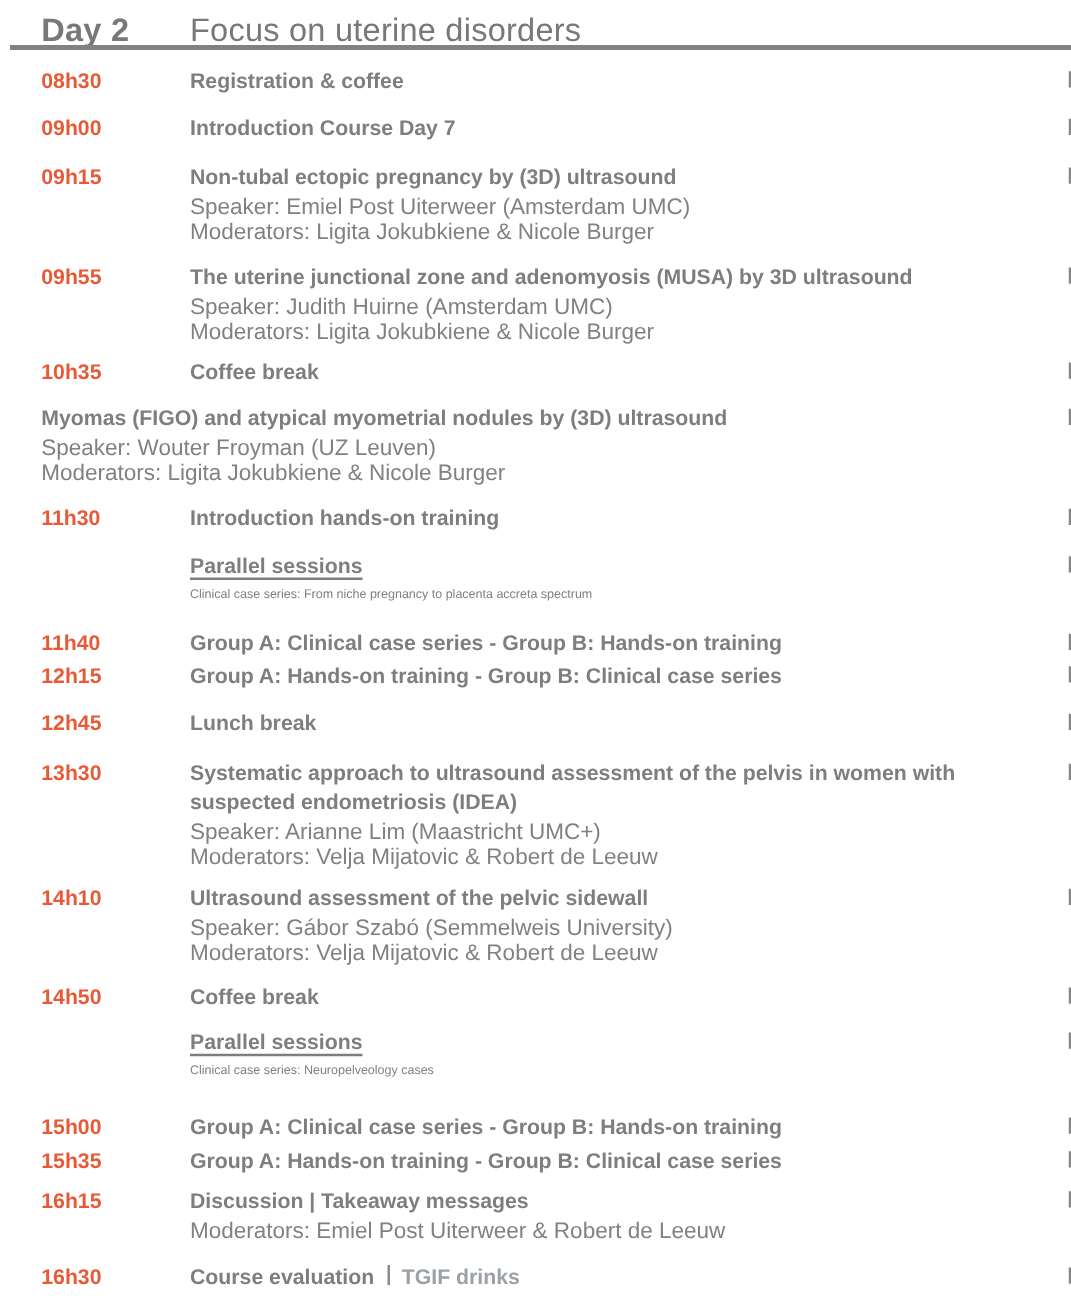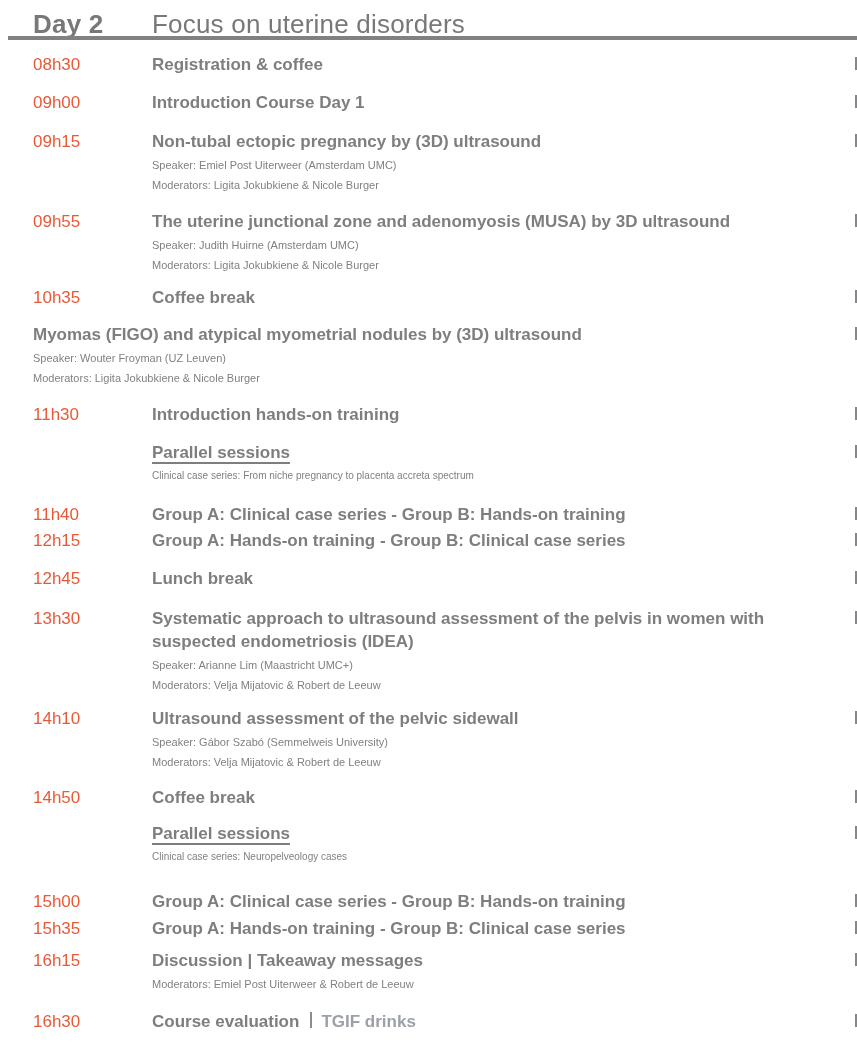--- a/index.html
+++ b/index.html
@@ -15,28 +15,28 @@
   
   .hdr { display:flex; align-items:baseline; height:28px; }
   .hdr .day   { width:119px; flex:none; font-size:26px; font-weight:bold; color:#77787a; letter-spacing:0.2px; }
   .hdr .titl  { font-size:26px; font-weight:normal; color:#77787a; letter-spacing:0.2px; }
   .rule { position:absolute; left:8px; right:0; top:36px; height:4px; background:#7f8183; }
   
   .sched { margin-top:16px; }
   .row { position:relative; display:flex; }
   .row .time {
     width:119px; flex:none;
-    font-size:17px; line-height:23px; font-weight:normal;
+    font-size:17px; line-height:23px; font-weight:bold;
     color:#e85a37;
   }
   .row .content { flex:1; max-width:700px; }
   .title { font-size:17px; line-height:23px; color:#7c7e80;font-weight:bold; }
   .title.u { text-decoration:underline; text-underline-offset:4px; text-decoration-thickness:1.5px; }
   .subs { margin-top:2px; }
-  .subline { font-size:11px; line-height:20px; color:#7f8184; }
+  .subline { font-size:18px; line-height:20px; color:#7f8184; }
   .note { font-size:10px; line-height:20px; color:#7f8184; margin-top:2px; }
   .sep-bar {
     display:inline-block; width:2px; height:19px;
     background:#8a8c8e; margin:0 9px 0 11px; vertical-align:-4px;
   }
   .light { color:#9ba1a6; }
   .tick { position:absolute; right:0; top:4px; width:2px; height:13px; background:#85878a; }
 </style>
 </head>
 <body>
@@ -55,21 +55,21 @@
       <div class="time">08h30</div>
       <div class="content">
           <div class="title">Registration &amp; coffee</div>
         </div>
       <span class="tick"></span>
     </div>
 
     <div class="row" style="margin-bottom:16px">
       <div class="time">09h00</div>
       <div class="content">
-          <div class="title">Introduction Course Day 1</div>
+          <div class="title">Introduction Course Day 7</div>
         </div>
       <span class="tick"></span>
     </div>
 
     <div class="row" style="margin-bottom:15px">
       <div class="time">09h15</div>
       <div class="content">
         <div class="title">Non-tubal ectopic pregnancy by (3D) ultrasound</div>
         <div class="subs">
           <div class="subline">Speaker: Emiel Post Uiterweer (Amsterdam UMC)</div>

